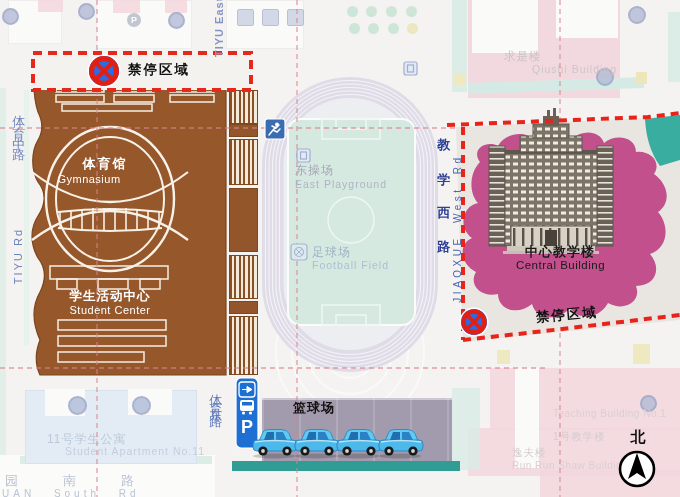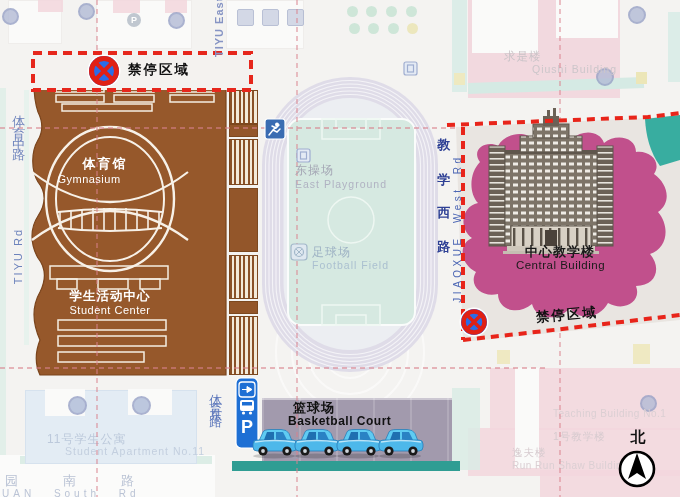--- a/index.html
+++ b/index.html
@@ -263,21 +263,20 @@
       <circle cx="299" cy="252" r="4.5" fill="none" stroke="#a3b8ca" stroke-width="1.2"></circle>
       <path d="M 296,249 L 302,255 M 302,249 L 296,255" stroke="#a3b8ca" stroke-width="1"></path>
     </g>
   </svg>
   <div class="lbl" style="left:295px;top:164px;font-size:12px;color:#a4a6b4;letter-spacing:1px;text-align:center;">东操场</div>
   <div class="lbl" style="left:295px;top:179px;font-size:10.5px;color:#b0b2c2;letter-spacing:1px;">East Playground</div>
   <div class="lbl" style="left:312px;top:246px;font-size:12px;color:#9eb2c4;letter-spacing:1px;">足球场</div>
   <div class="lbl" style="left:312px;top:260px;font-size:10.5px;color:#abc0d0;letter-spacing:1px;">Football Field</div>
 
   <div class="lbl" style="left:293px;top:401px;font-size:13px;font-weight:bold;color:#111;letter-spacing:1px;">篮球场</div>
-  <div class="lbl" style="left:288px;top:415px;font-size:12px;font-weight:bold;color:#111;letter-spacing:.5px;">Basketball Court</div>
 
   <svg class="layer" width="680" height="497">
     <rect x="236" y="378" width="22" height="70" rx="5" fill="#1e6fd4" stroke="#fff" stroke-width="1.2"></rect>
     <g>
       <rect x="239" y="382" width="16" height="15" rx="3" fill="none" stroke="#fff" stroke-width="1.3"></rect>
       <path d="M 242,389.5 L 247,389.5 L 247,386.5 L 252,389.5 L 247,392.5 L 247,389.5 Z" fill="#fff" stroke="#fff" stroke-width="1"></path>
     </g>
     <g>
       <rect x="240" y="400" width="14" height="11" rx="2" fill="#fff"></rect>
       <rect x="242" y="402" width="10" height="3.5" fill="#1e6fd4"></rect>

